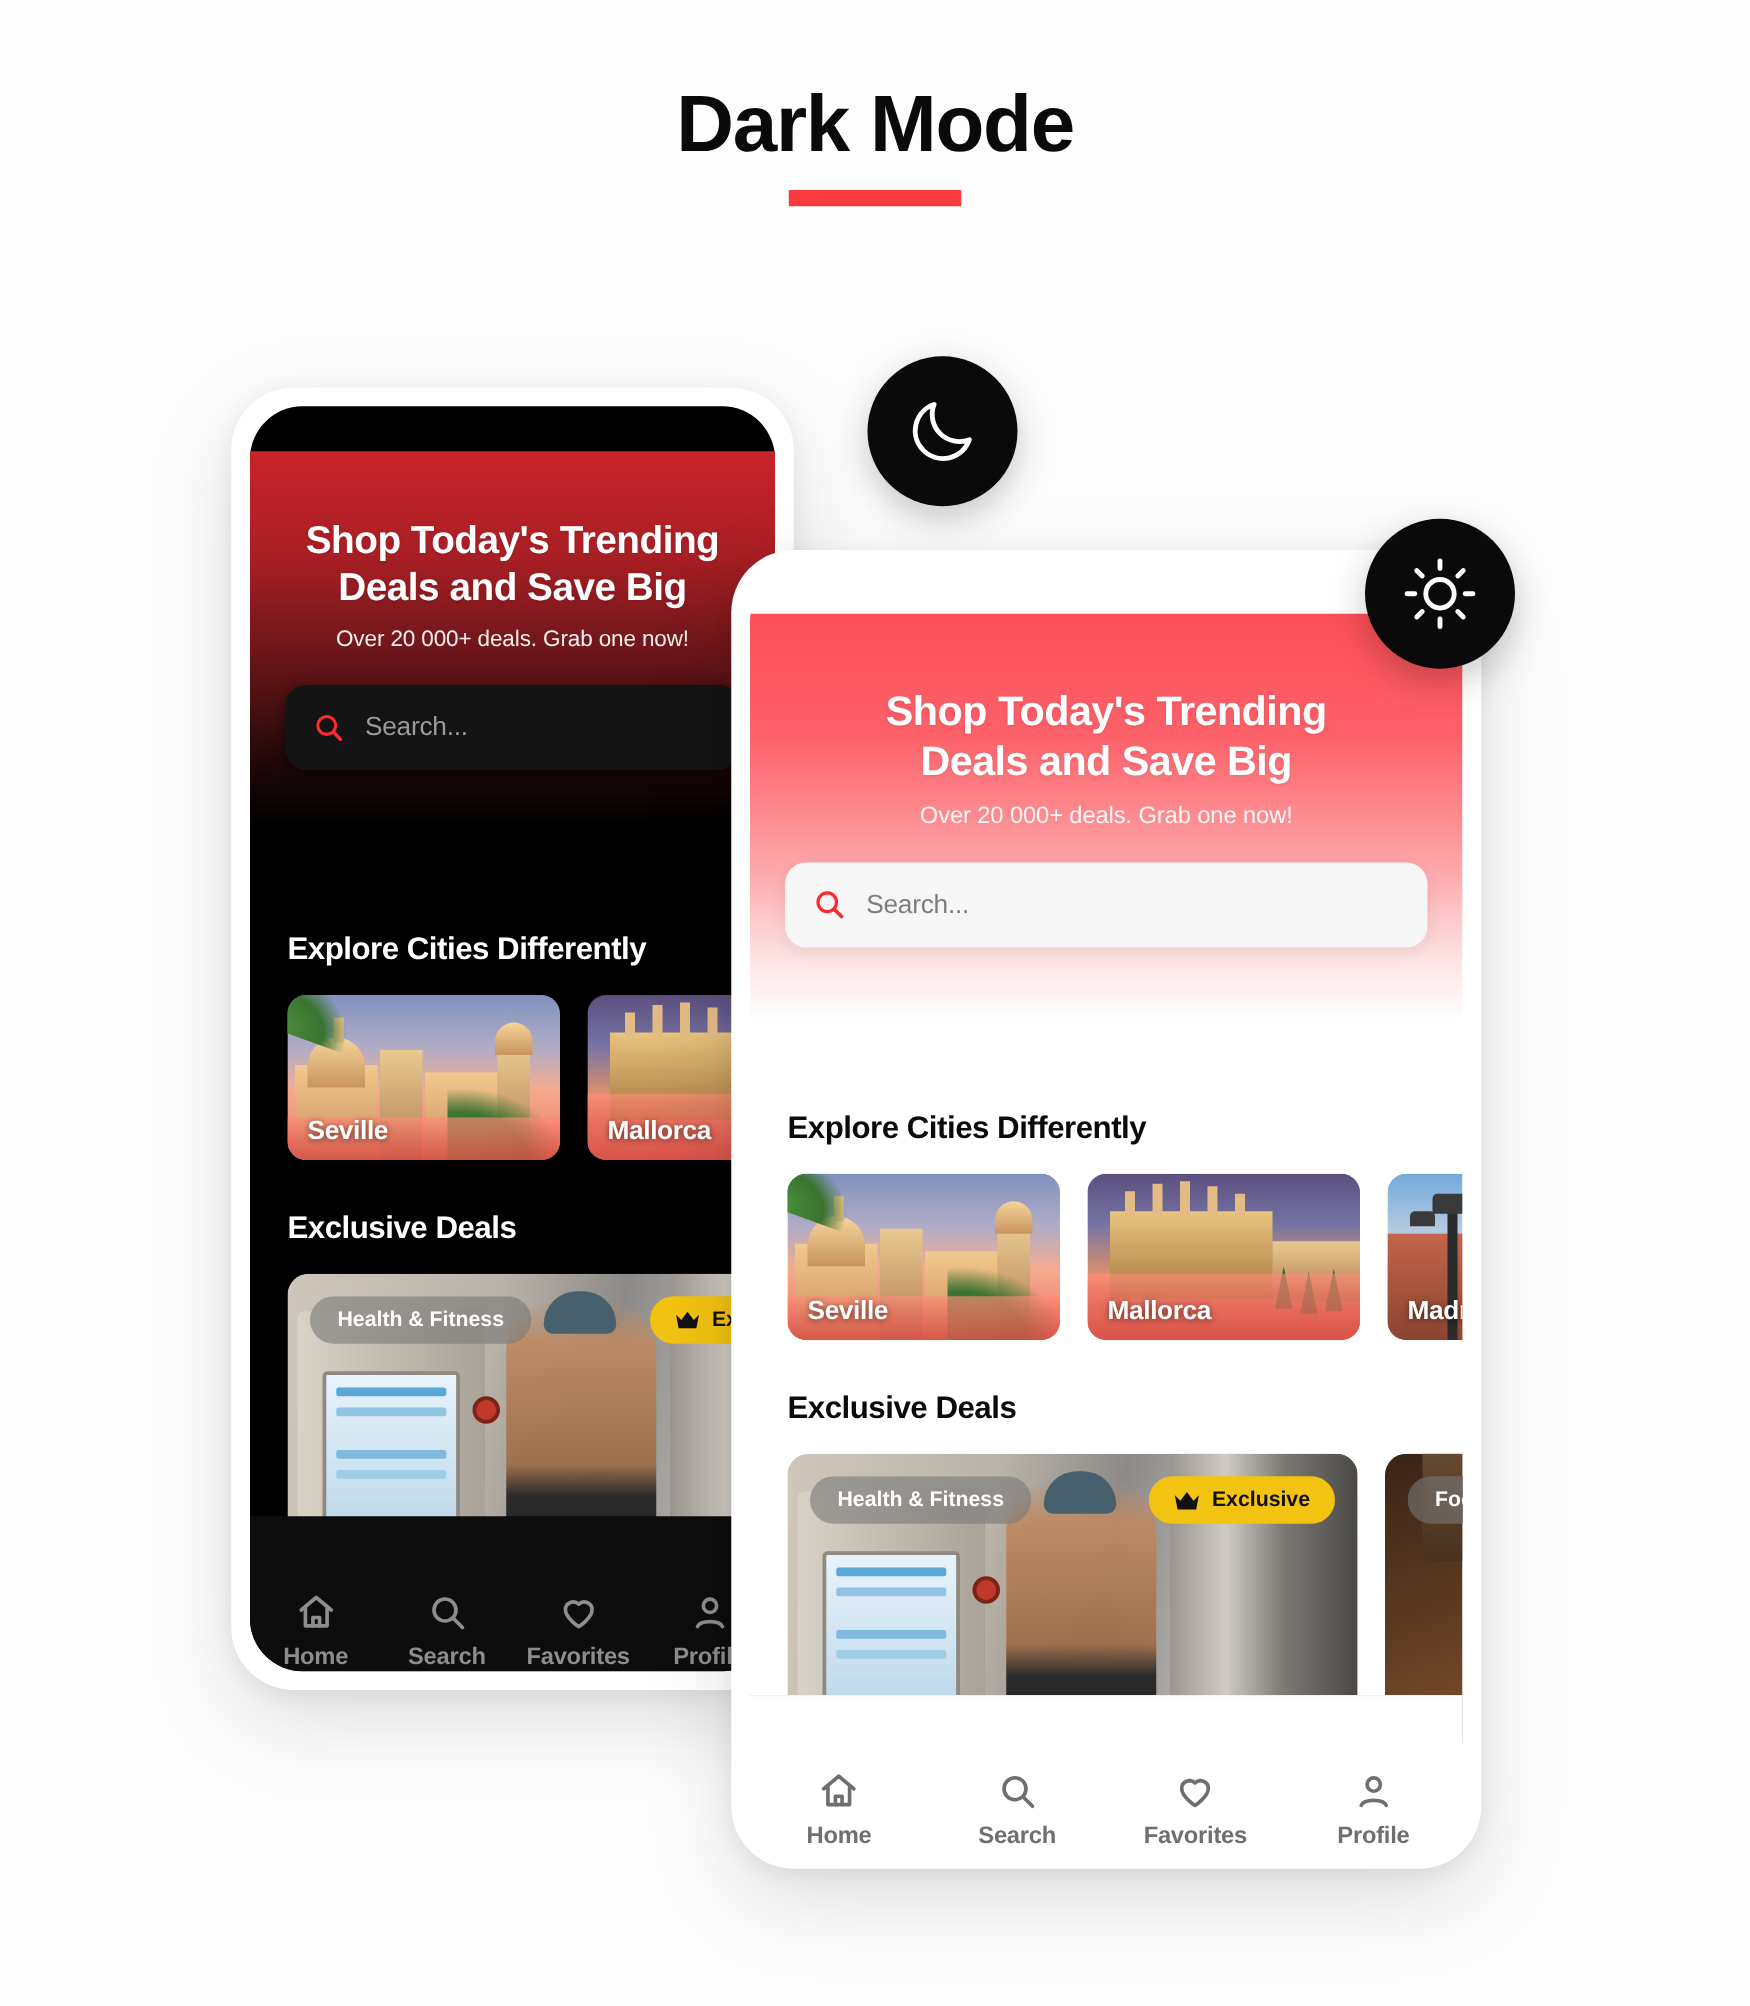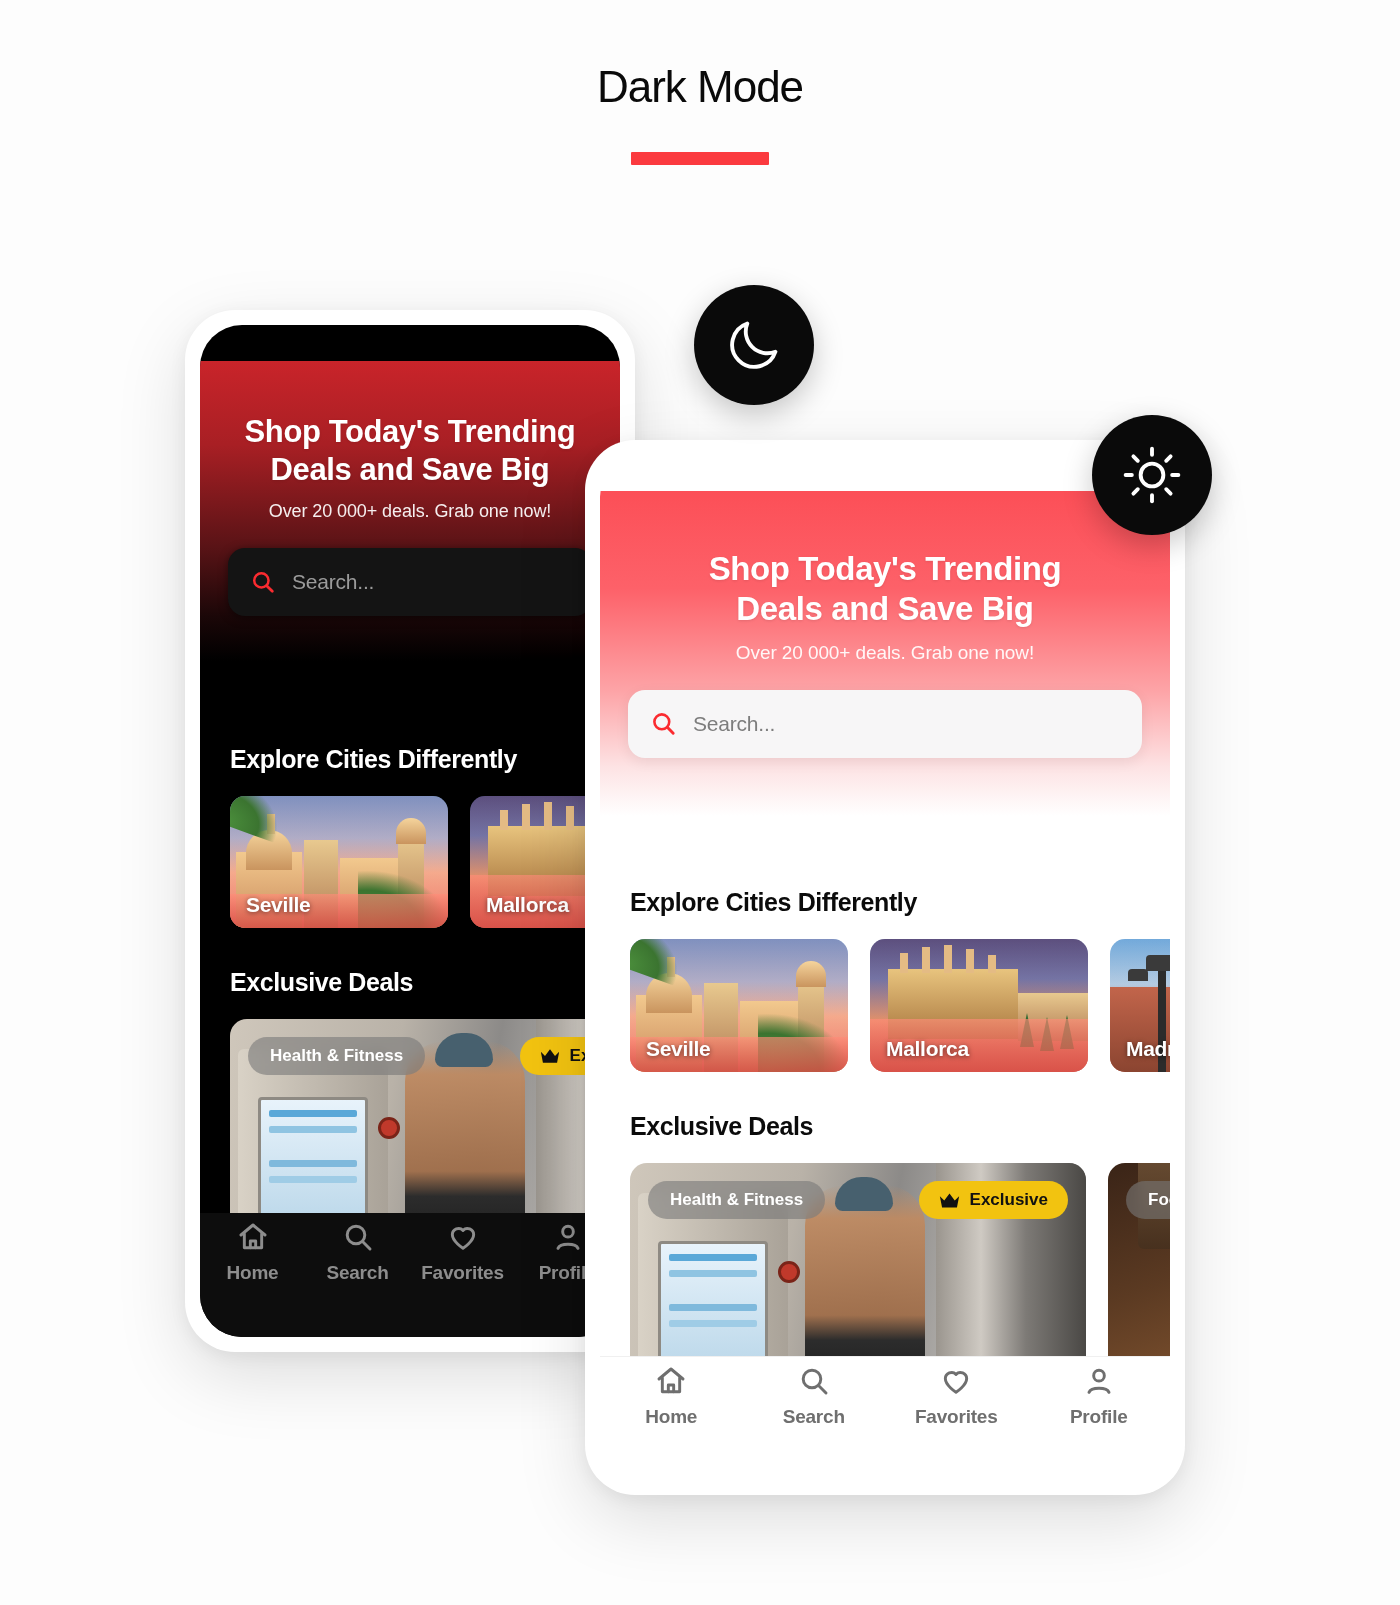--- a/index.html
+++ b/index.html
@@ -8,21 +8,21 @@
     background: #fdfdfd;
     font-family: "Liberation Sans", sans-serif;
     overflow: hidden;
   }
   .stage { position: relative; width: 1400px; height: 1605px; }
 
   
   .page-title {
     position: absolute; top: 62px; left: 0; width: 1400px;
     text-align: center;
-    font-size: 44px; font-weight: 400; letter-spacing: -1px;
+    font-size: 64px; font-weight: 700; letter-spacing: -1px;
     color: #0a0a0a;
   }
   .title-rule {
     position: absolute; top: 152px; left: 50%; transform: translateX(-50%);
     width: 138px; height: 13px; background: #fb3a3f; border-radius: 1px;
   }
 
   
   .phone {
     position: absolute;
@@ -121,21 +121,21 @@
   .excl-badge {
     position: absolute; right: 18px; top: 18px;
     display: flex; align-items: center; gap: 10px;
     background: #f2c310; color: #111; font-size: 17px; font-weight: 700;
     padding: 9px 20px; border-radius: 22px; white-space: nowrap;
   }
 
   
   .navbar {
     position: absolute; left: 0; bottom: 0; width: 100%;
-    display: flex; align-items: flex-start;
+    display: flex; align-items: flex-end;
     height: 124px; padding-top: 8px;
   }
   #dark-phone .navbar { background: #0d0d0d; }
   #light-phone .navbar { background: #fff; border-top: 1px solid #f0f0f0; }
   .nav-item {
     flex: 1 1 0; display: flex; flex-direction: column;
     align-items: center; justify-content: center; gap: 9px;
   }
   .nav-label { font-size: 19px; font-weight: 700; letter-spacing: -0.2px; }
   #dark-phone .nav-label { color: #8d8d8d; }

